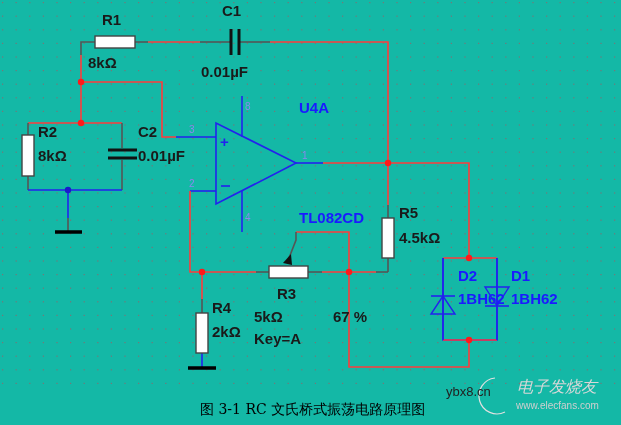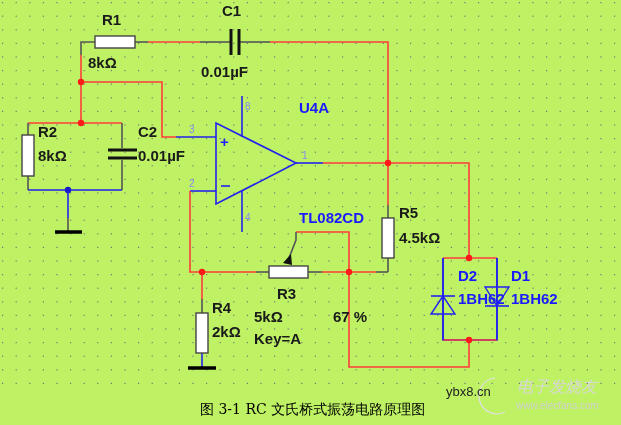--- a/index.html
+++ b/index.html
@@ -1,16 +1,16 @@
 <!DOCTYPE html>
 <html><head>
 <meta charset="utf-8">
 <style>
   html, body { margin: 0; padding: 0; background: #ffffff; }
-  #wrap { position: relative; width: 621px; height: 425px; overflow: hidden; background: #bef264; }
+  #wrap { position: relative; width: 621px; height: 425px; overflow: hidden; background: #14b8a6; }
   svg { position: absolute; left: 0; top: 0; }
   .lbl { font-family: "Liberation Sans", sans-serif; font-weight: bold; font-size: 15px; fill: #1a1a1a; }
   .lbl-blue { font-family: "Liberation Sans", sans-serif; font-weight: bold; font-size: 15px; fill: #1a1aff; }
   .pin { font-family: "Liberation Sans", sans-serif; font-size: 10px; fill: #8888ee; }
   .caption { font-family: "DejaVu Serif", "Liberation Serif", serif; font-size: 14px; fill: #000; }
   .wm1 { font-family: "Liberation Sans", sans-serif; font-size: 13px; fill: #222; }
   .wm2 { font-family: "DejaVu Sans", sans-serif; font-size: 16px; fill: #d8d8d8; font-style: italic; }
   .wm3 { font-family: "Liberation Sans", sans-serif; font-size: 10px; fill: #cfcfcf; }
   .red { stroke: #ff3b3b; stroke-width: 1.6; fill: none; }
   .blue { stroke: #2222ee; stroke-width: 1.6; fill: none; }

